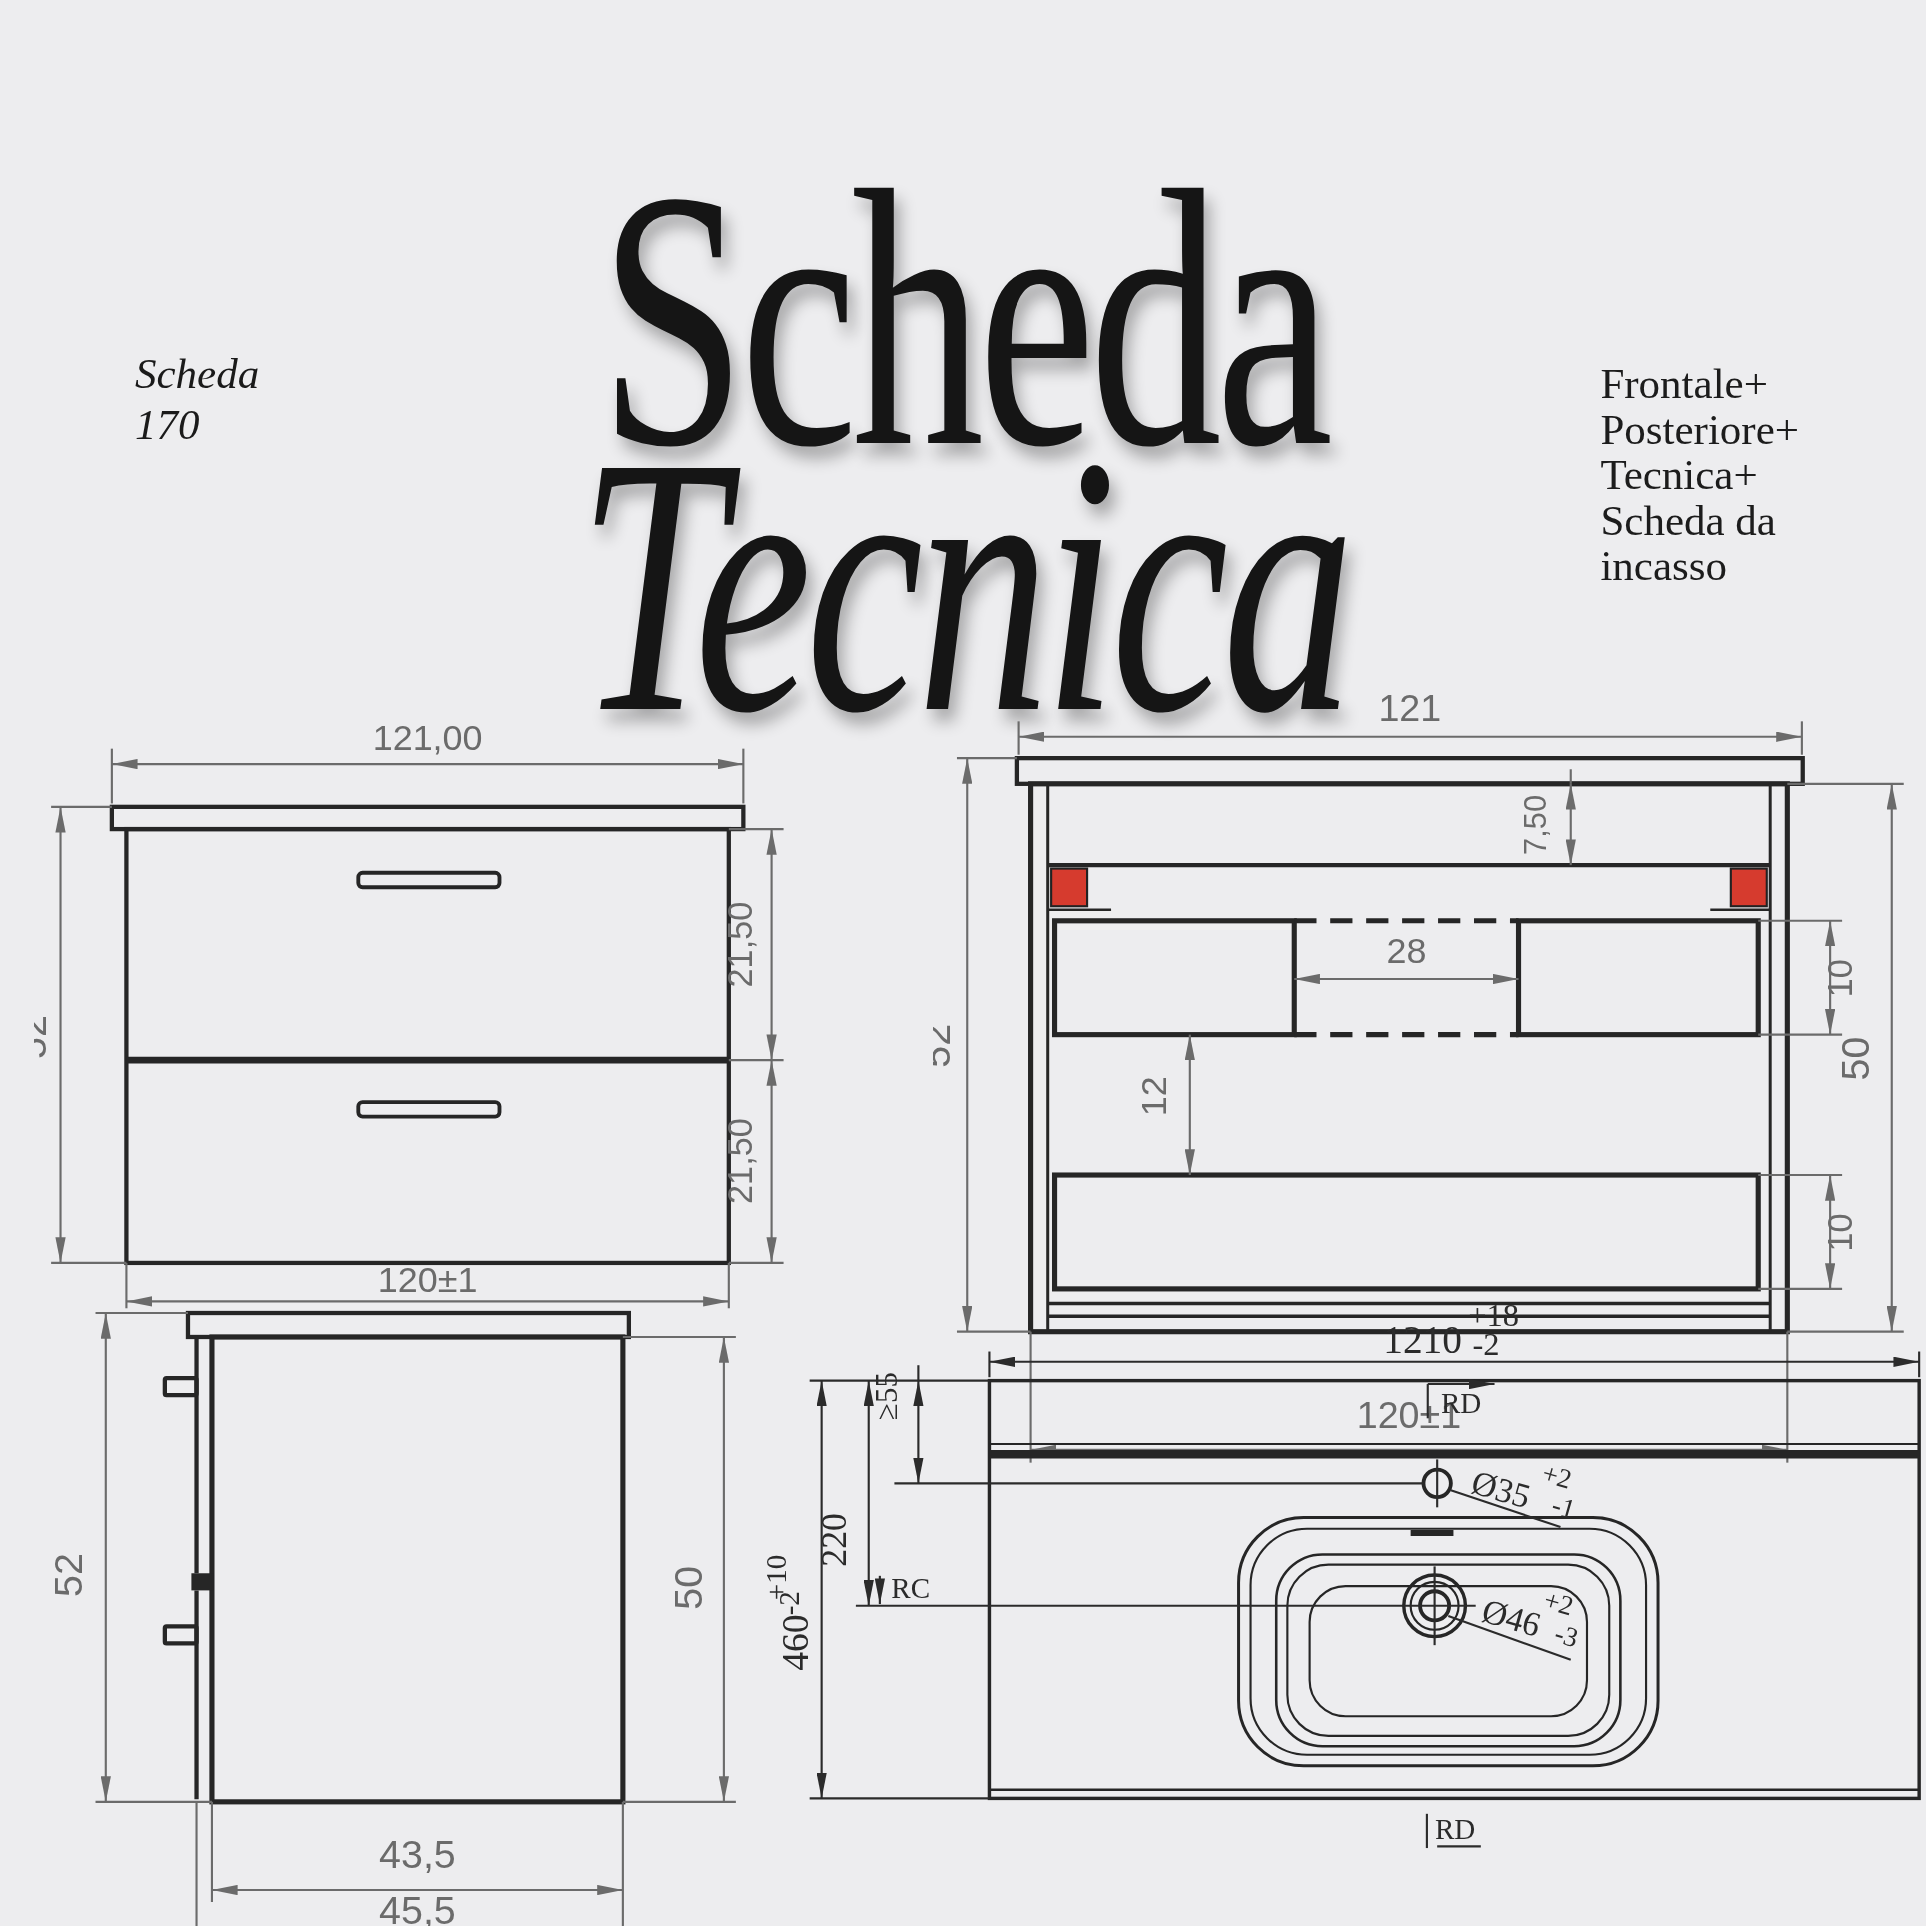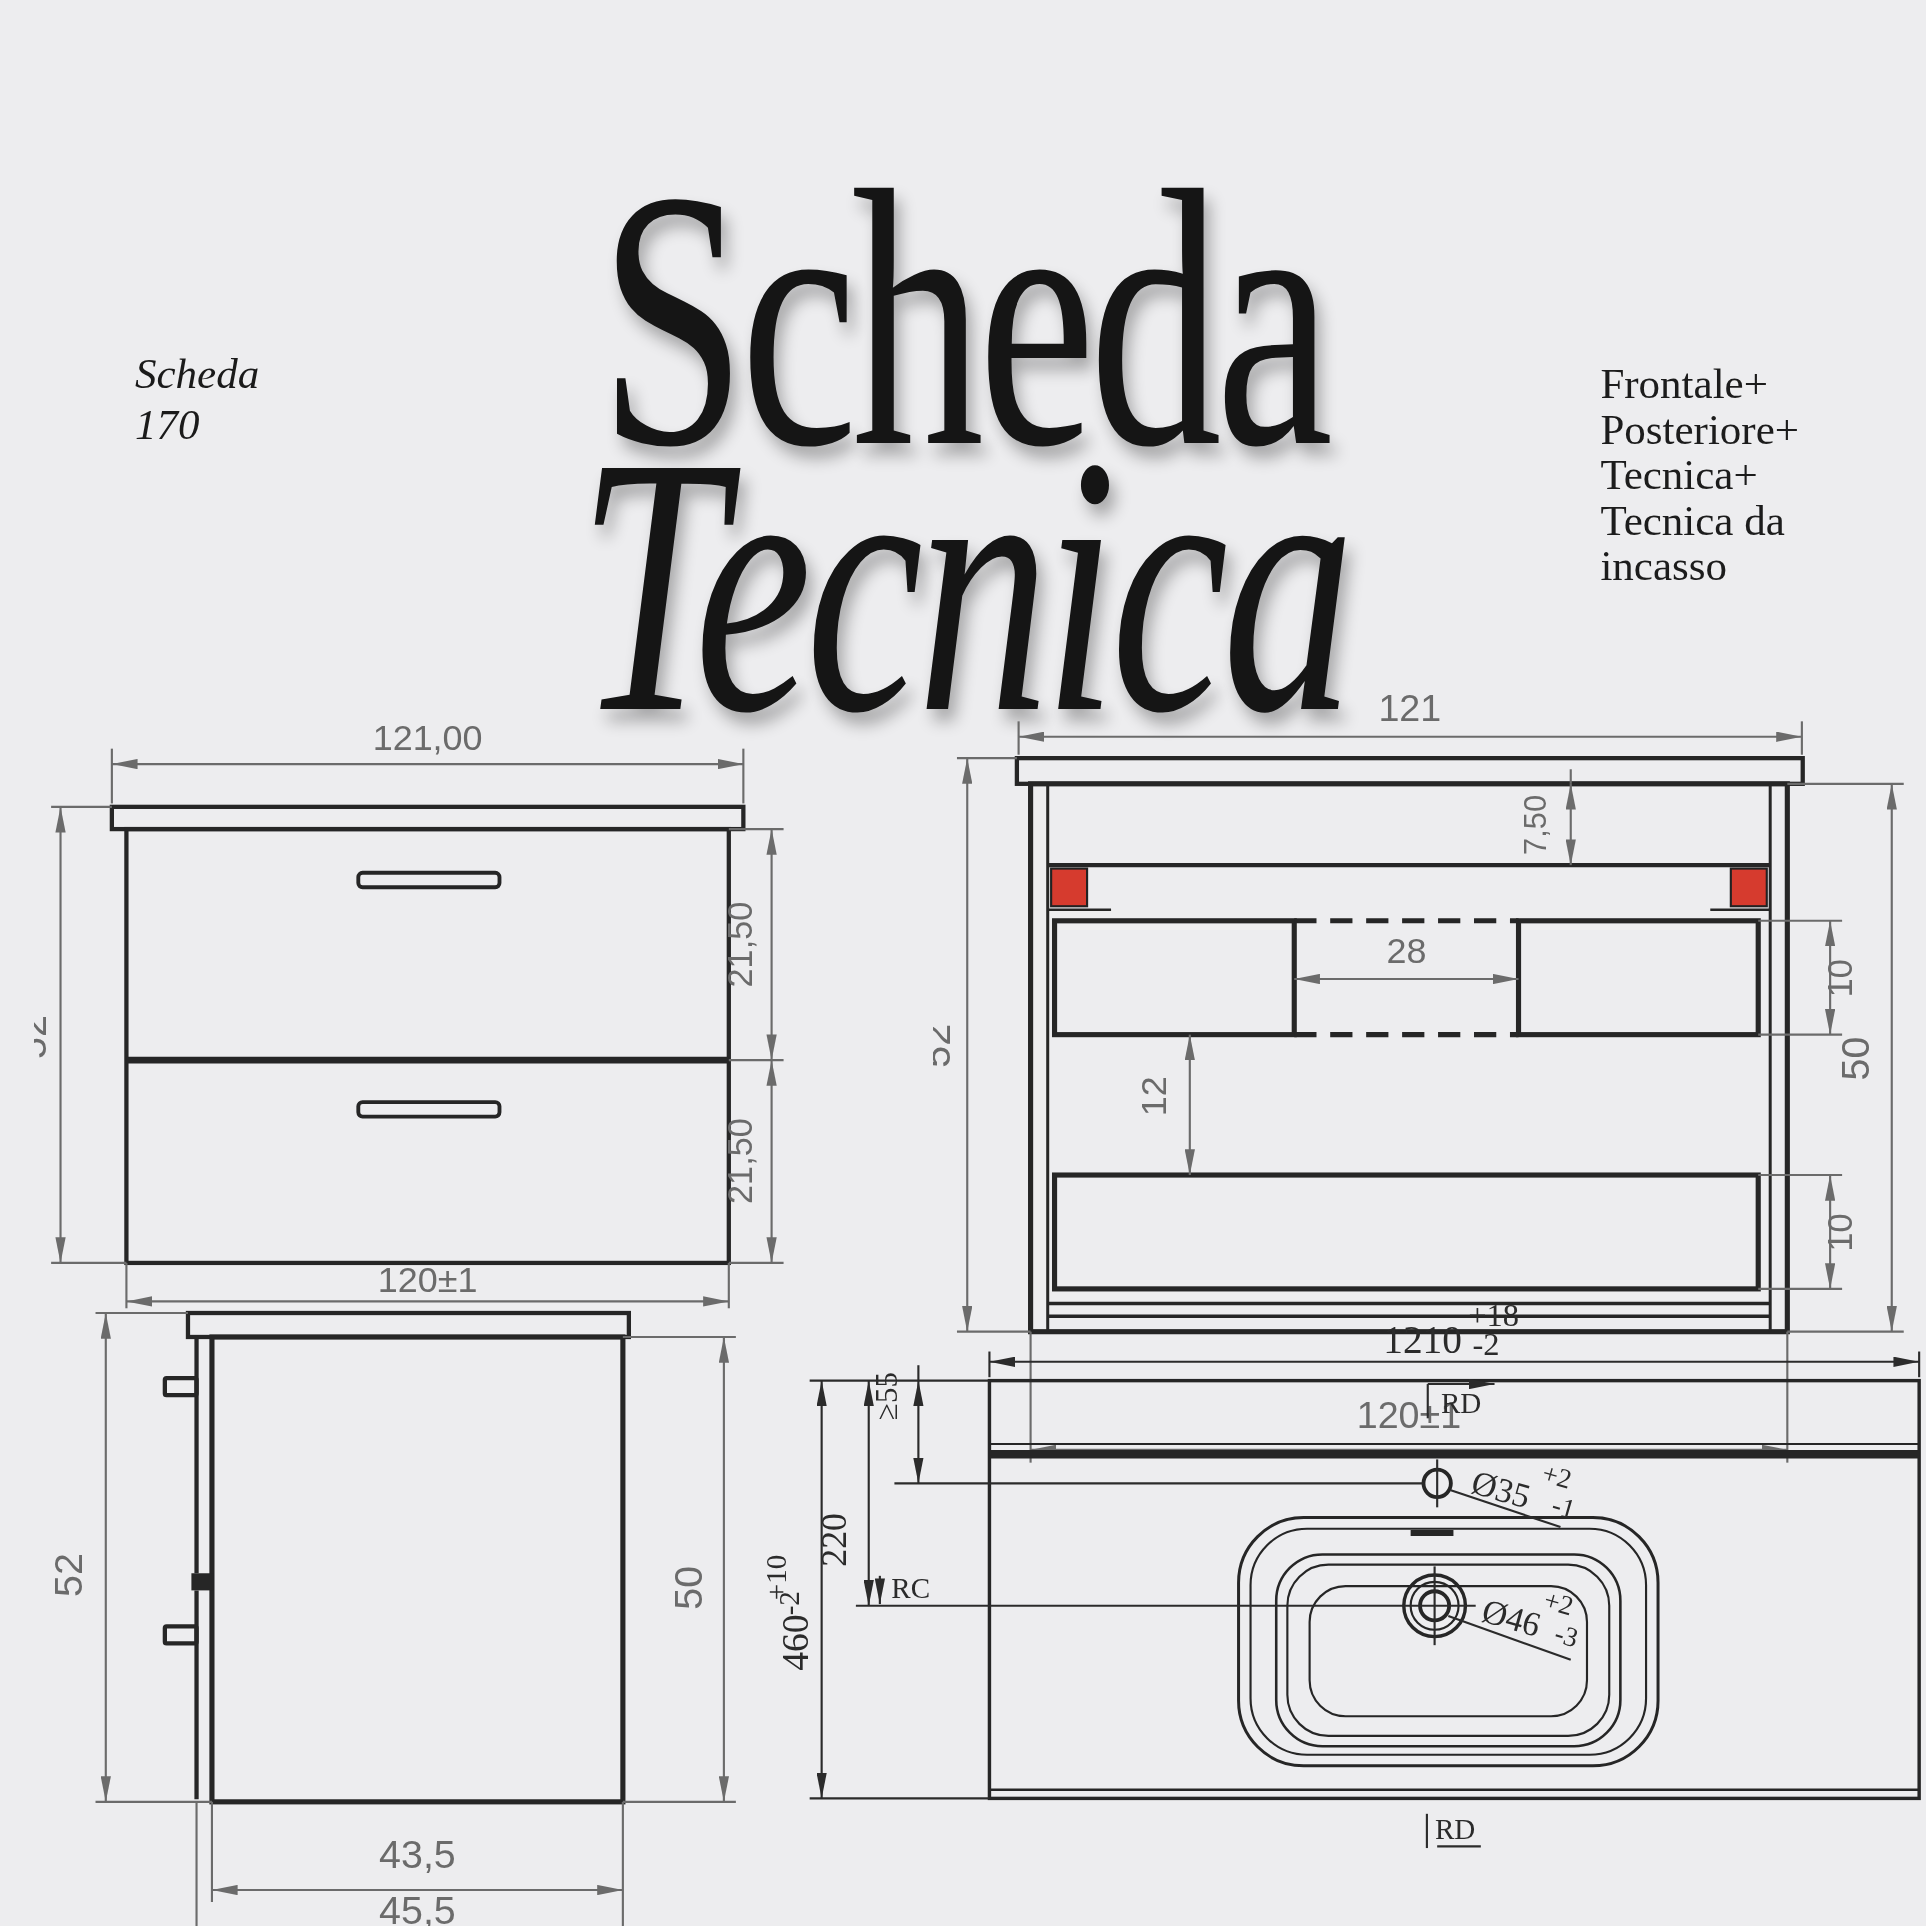--- a/index.html
+++ b/index.html
@@ -53,21 +53,21 @@
 
 <div class="product-label">
   <div>Scheda</div>
   <div>170</div>
 </div>
 
 <div class="views-label">
   <div>Frontale+</div>
   <div>Posteriore+</div>
   <div>Tecnica+</div>
-  <div>Tecnica da</div>
+  <div>Scheda da</div>
   <div>incasso</div>
 </div>
 
 <svg class="abs" style="left:34px;top:711px;" width="753" height="599" viewBox="0 0 880 700">
   <g>
     <rect class="geo" x="91" y="112" width="738" height="26" stroke-width="5"></rect>
     <rect class="geo" x="108" y="138" width="704" height="507" stroke-width="5"></rect>
     <line class="geo" x1="108" y1="408" x2="812" y2="408" stroke-width="8"></line>
     <rect class="geo" x="379" y="189" width="165" height="17" rx="5" stroke-width="4.5"></rect>
     <rect class="geo" x="379" y="457" width="165" height="17" rx="5" stroke-width="4.5"></rect>

